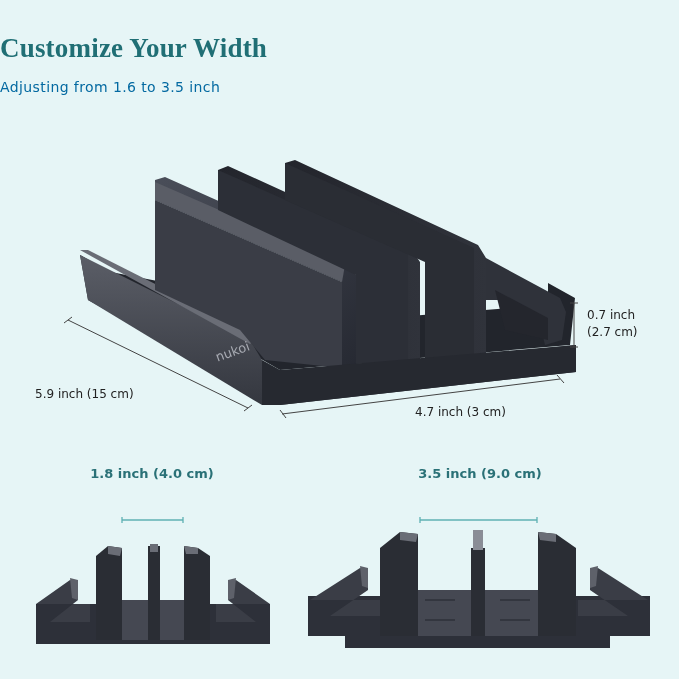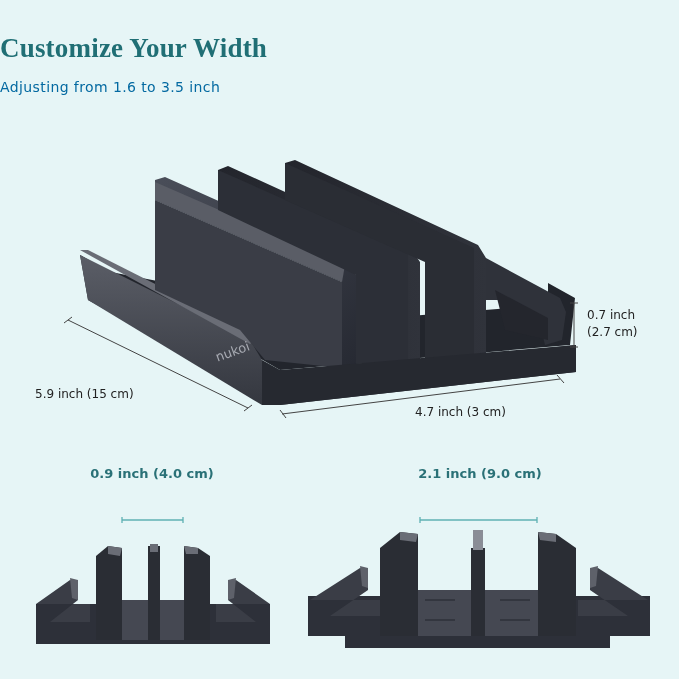--- a/index.html
+++ b/index.html
@@ -88,21 +88,21 @@
 </svg>
 
 <div class="dim" style="left:587px; top:307px;">
   <div>0.7 inch</div>
   <div>(2.7 cm)</div>
 </div>
 <div class="dim" style="left:35px; top:368px;margin-top:18px;">5.9 inch (15 cm)</div>
 <div class="dim" style="left:415px; top:404px;">4.7 inch (3 cm)</div>
 
 <div class="mm-label" style="left:72px; width:160px; top:464px;">
-  <div>0.9 inch (4.0 cm)</div>
+  <div>1.8 inch (4.0 cm)</div>
 </div>
 <svg width="679" height="679" style="left:0;top:0;">
   <line x1="122" y1="520" x2="183" y2="520" stroke="#5fb0b3" stroke-width="1.3"></line>
   <line x1="122" y1="517" x2="122" y2="523" stroke="#5fb0b3" stroke-width="1.3"></line>
   <line x1="183" y1="517" x2="183" y2="523" stroke="#5fb0b3" stroke-width="1.3"></line>
 </svg>
 <svg width="679" height="679" style="left:0;top:0;">
 
   <polygon points="36,604 270,604 270,644 36,644" fill="#2d3039"></polygon>
 
@@ -119,21 +119,21 @@
   <polygon points="184,546 198,548 198,554 186,554" fill="#6a6d76"></polygon>
 
   <polygon points="270,604 236,580 228,582 228,600 256,622 216,622 216,604" fill="#3a3d46"></polygon>
   <polygon points="236,578 228,580 228,600 234,598" fill="#5e616a"></polygon>
 
   <rect x="122" y="600" width="26" height="40" fill="#454852"></rect>
   <rect x="160" y="600" width="24" height="40" fill="#454852"></rect>
 </svg>
 
 <div class="mm-label" style="left:398px; width:164px; top:464px;">
-  <div>2.1 inch (9.0 cm)</div>
+  <div>3.5 inch (9.0 cm)</div>
 </div>
 <svg width="679" height="679" style="left:0;top:0;">
   <line x1="420" y1="520" x2="537" y2="520" stroke="#5fb0b3" stroke-width="1.3"></line>
   <line x1="420" y1="517" x2="420" y2="523" stroke="#5fb0b3" stroke-width="1.3"></line>
   <line x1="537" y1="517" x2="537" y2="523" stroke="#5fb0b3" stroke-width="1.3"></line>
 </svg>
 <svg width="679" height="679" style="left:0;top:0;">
 
   <polygon points="308,596 650,596 650,636 610,636 610,648 345,648 345,636 308,636" fill="#2d3039"></polygon>
 

